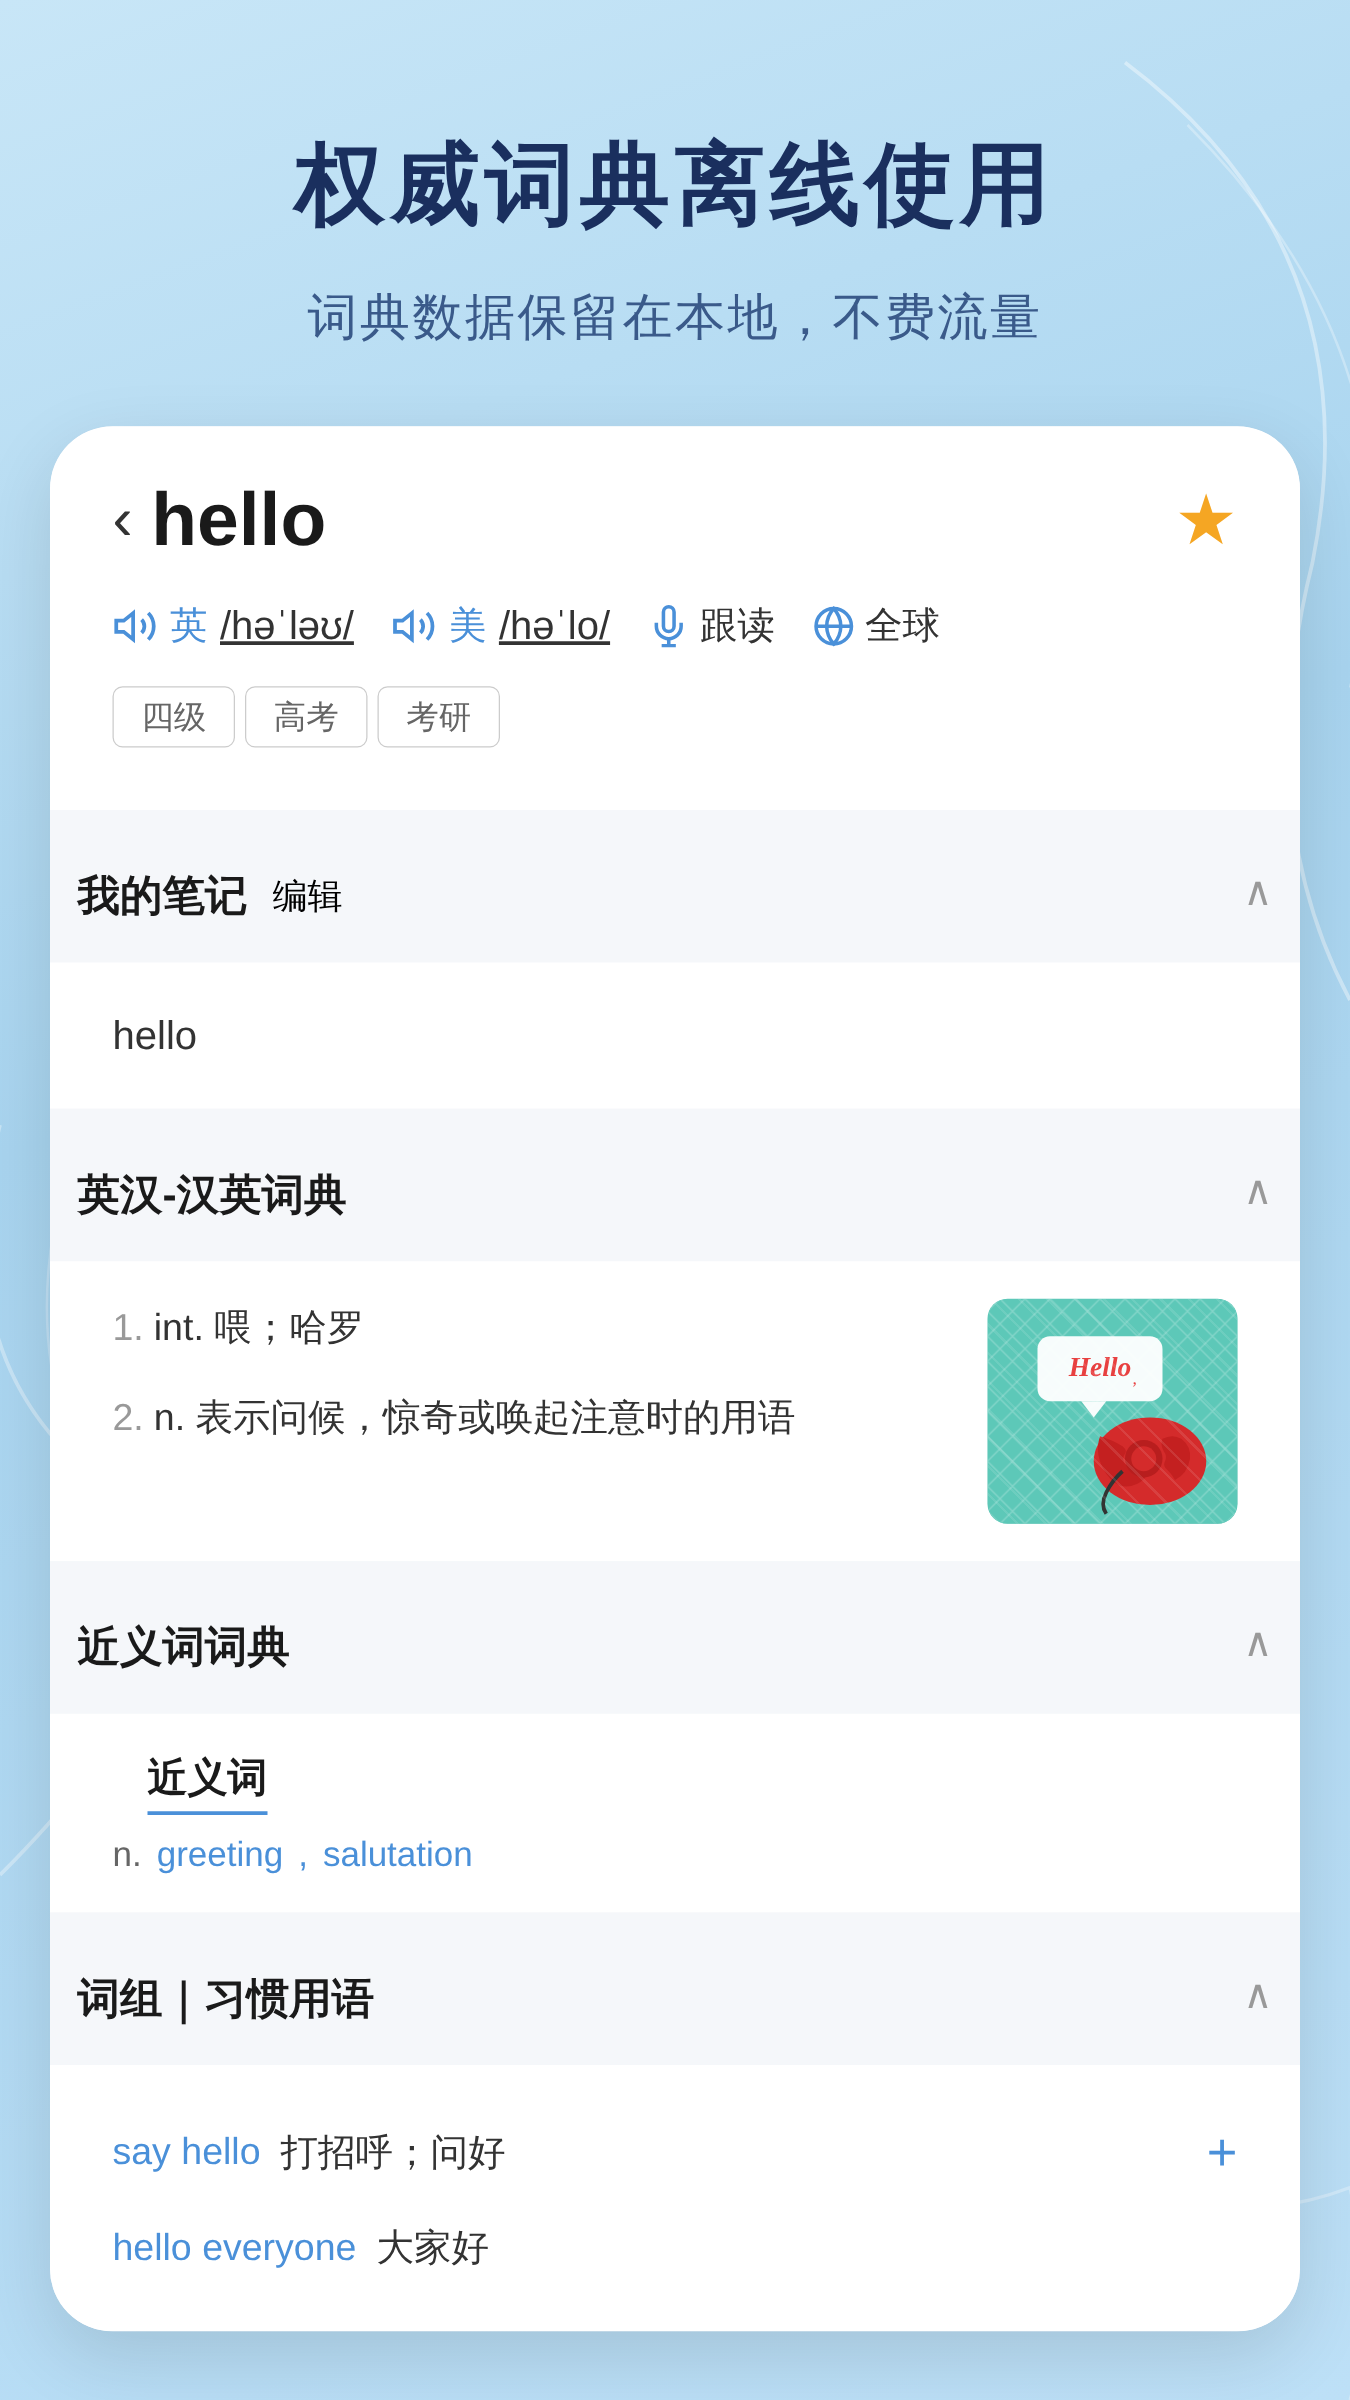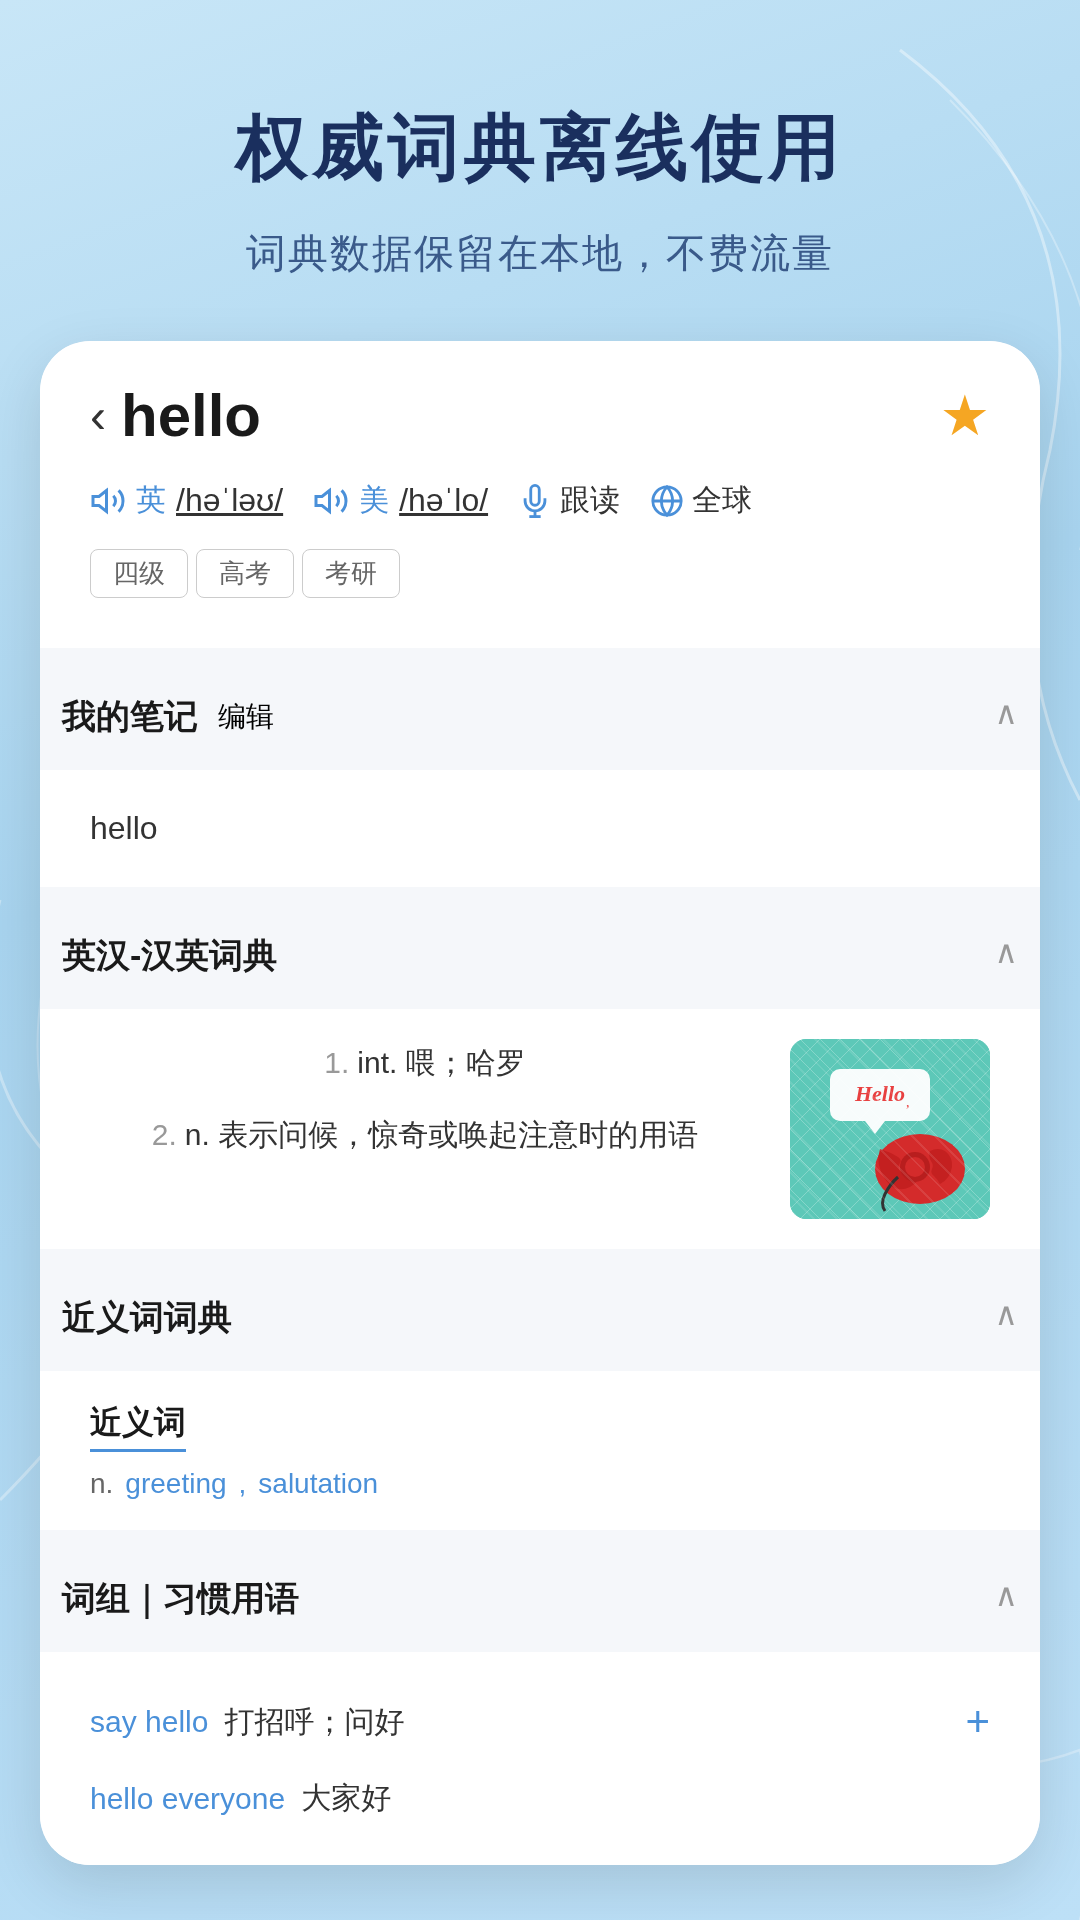--- a/index.html
+++ b/index.html
@@ -198,21 +198,20 @@
     .dict-content {
       background: white;
       padding: 30px 50px;
       display: flex;
       gap: 30px;
       align-items: flex-start;
     }
 
     .dict-entries {
       flex: 1;
-      text-align: center;
     }
 
     .dict-entry {
       font-size: 30px;
       color: #333;
       margin-bottom: 24px;
       line-height: 1.6;
     }
 
     .dict-entry .num {
@@ -227,20 +226,21 @@
     }
 
     .synonyms-label {
       font-size: 32px;
       font-weight: 600;
       color: #1a1a1a;
       margin-bottom: 16px;
       border-bottom: 3px solid #4a90d9;
       display: inline-block;
       padding-bottom: 4px;
+      margin-left: 28px;
     }
 
     .synonyms-row {
       display: flex;
       align-items: center;
       gap: 12px;
     }
 
     .pos-label {
       font-size: 28px;

